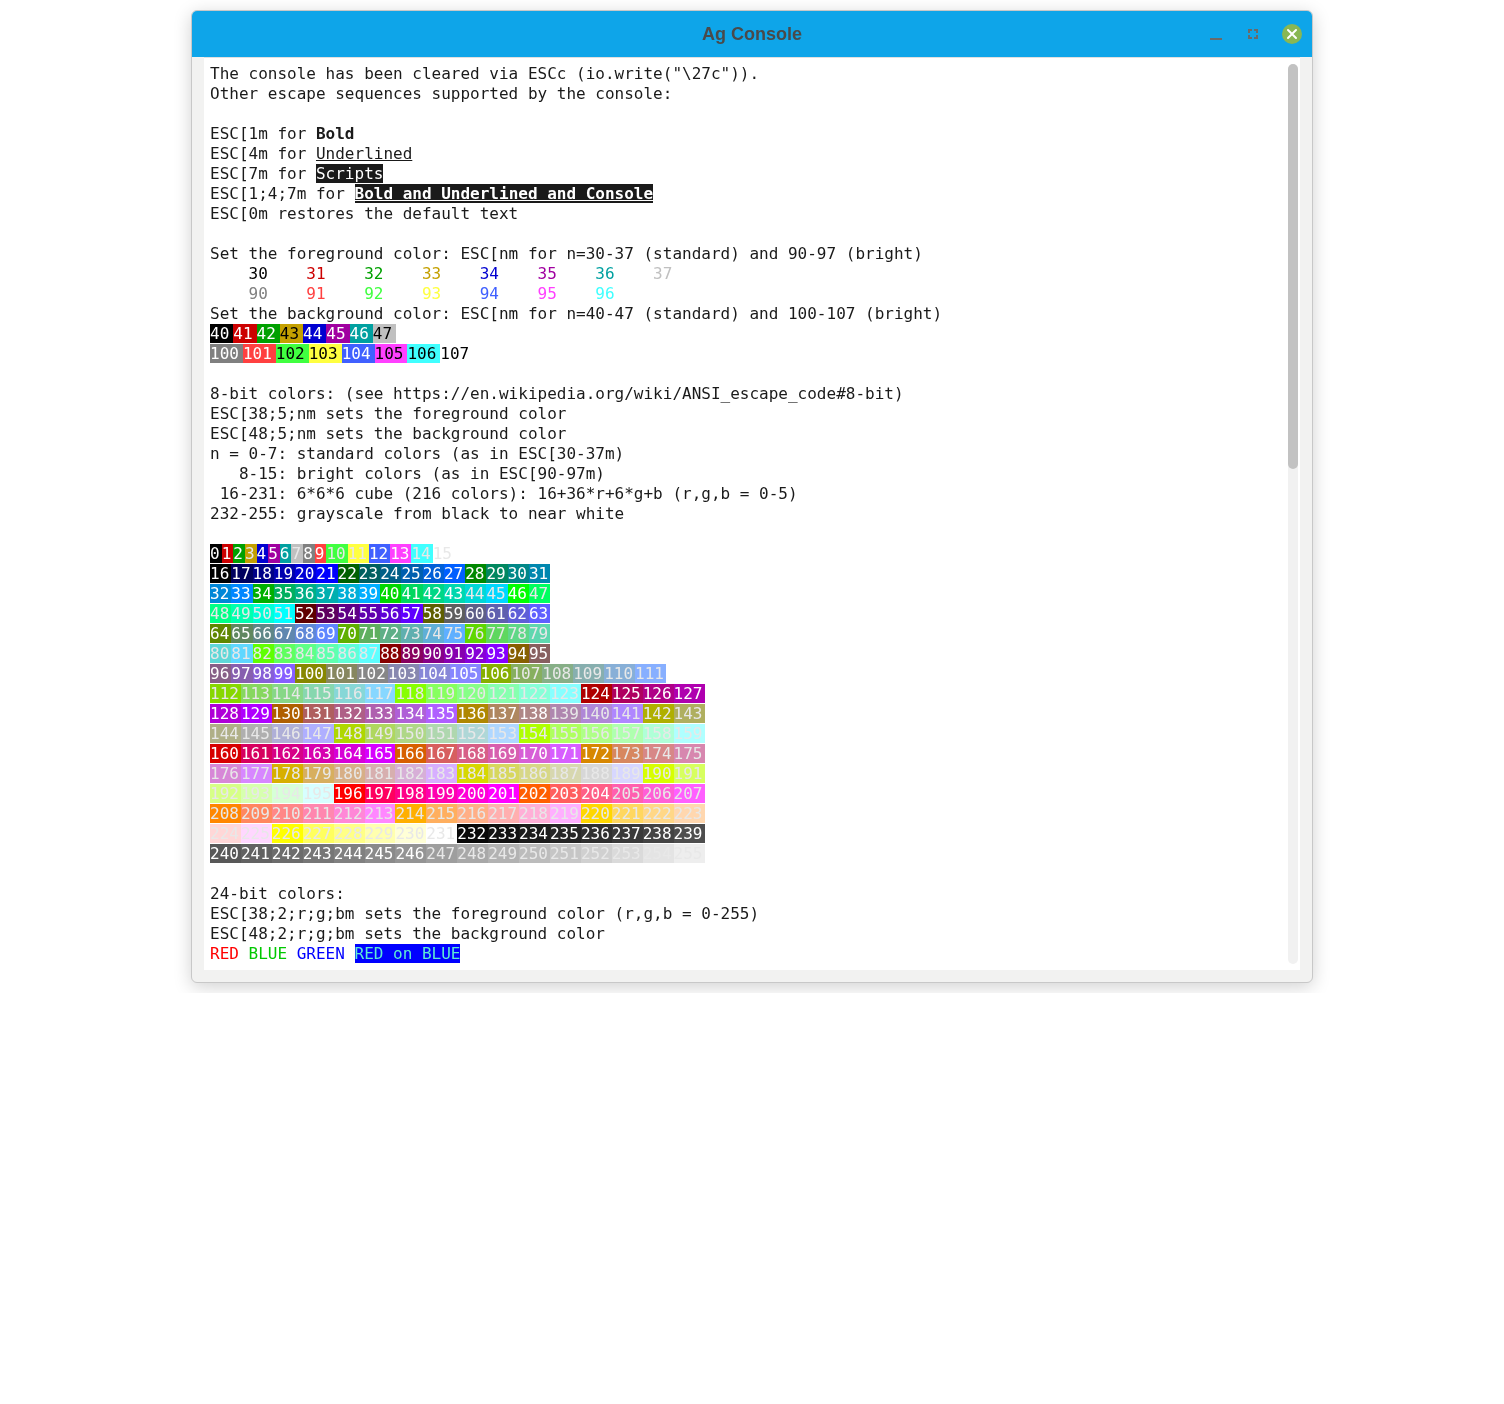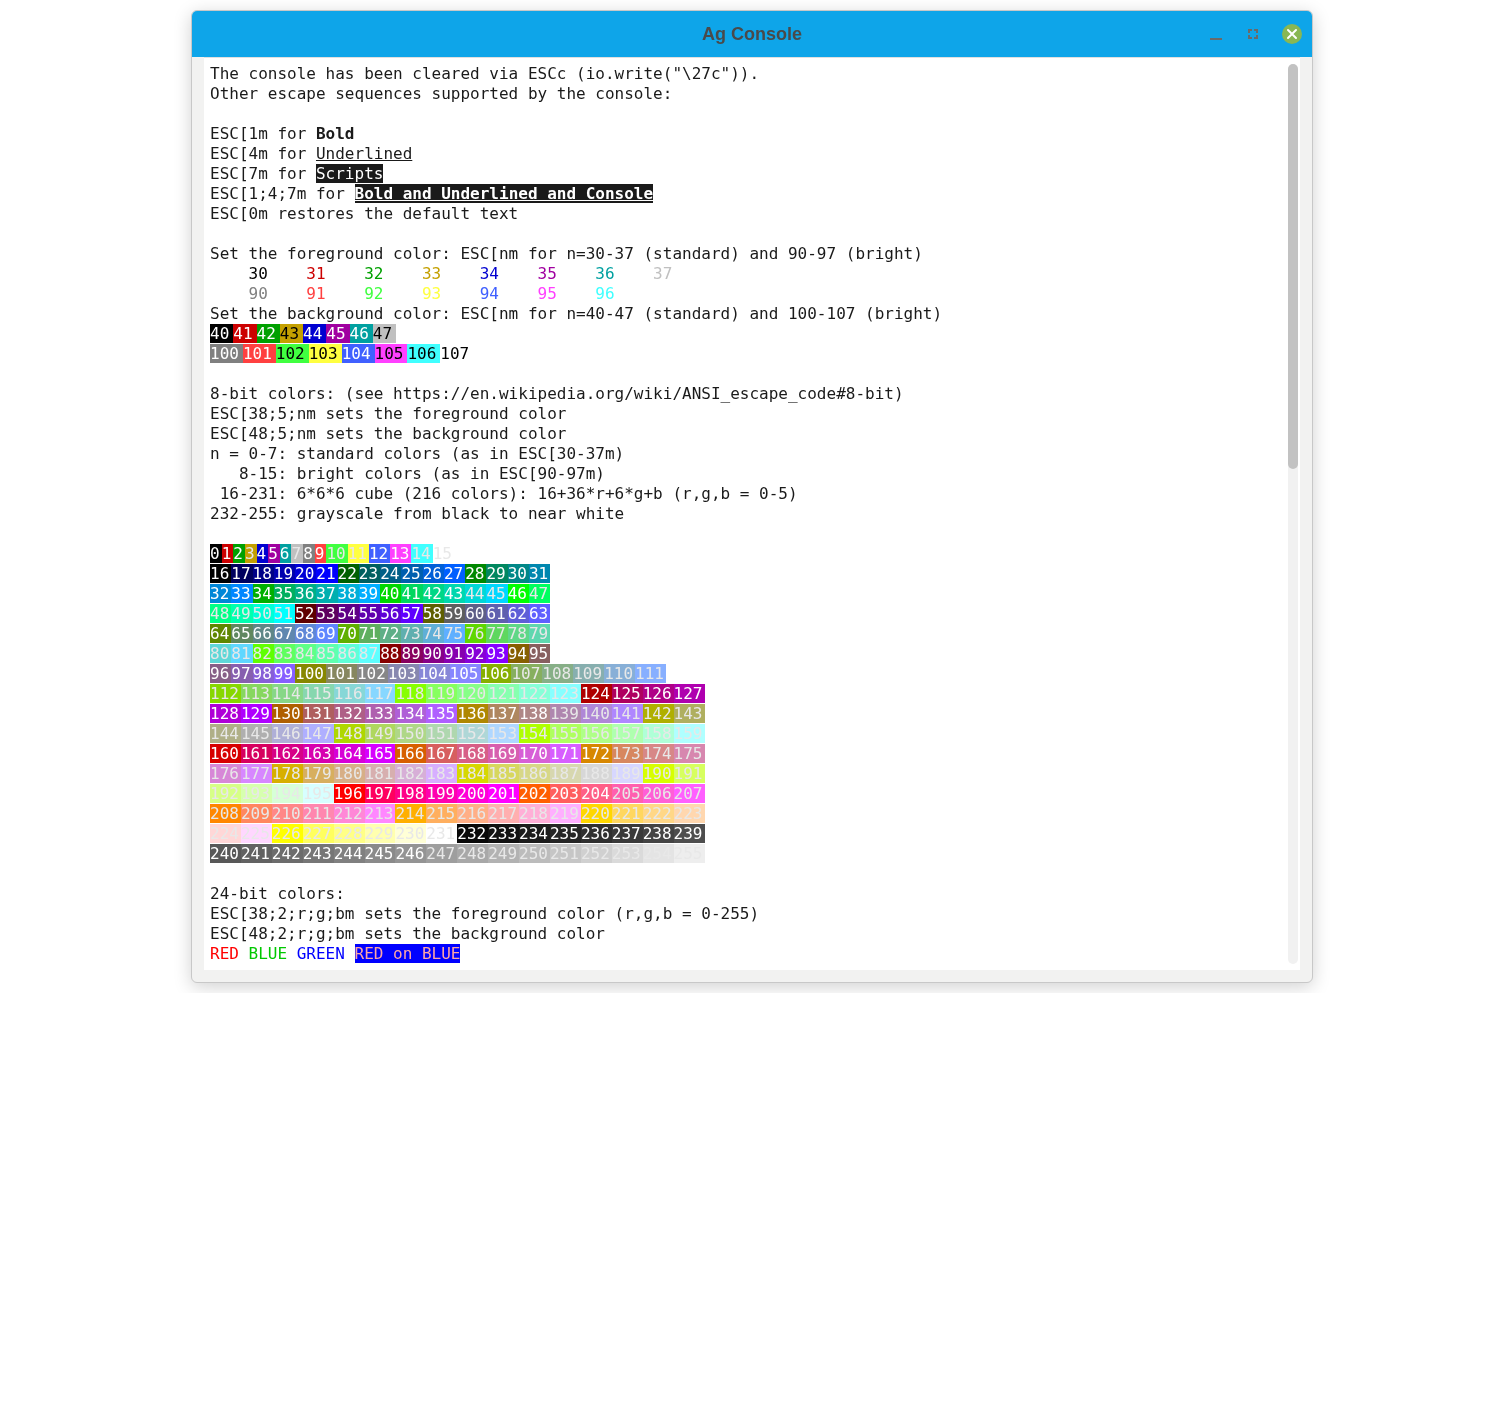--- a/index.html
+++ b/index.html
@@ -172,17 +172,17 @@
 <span class="cube" style="background:#d70000;color:#ffffff">160</span><span class="cube" style="background:#d7005f;color:#ffffff">161</span><span class="cube" style="background:#d70087;color:#ffffff">162</span><span class="cube" style="background:#d700af;color:#ffffff">163</span><span class="cube" style="background:#d700d7;color:#ffffff">164</span><span class="cube" style="background:#d700ff;color:#ffffff">165</span><span class="cube" style="background:#d75f00;color:#ffffff">166</span><span class="cube" style="background:#d75f5f;color:#ffffff">167</span><span class="cube" style="background:#d75f87;color:#ffffff">168</span><span class="cube" style="background:#d75faf;color:#ffffff">169</span><span class="cube" style="background:#d75fd7;color:#ffffff">170</span><span class="cube" style="background:#d75fff;color:#ffffff">171</span><span class="cube" style="background:#d78700;color:#ffffff">172</span><span class="cube" style="background:#d7875f;color:#e8e8e8">173</span><span class="cube" style="background:#d78787;color:#e8e8e8">174</span><span class="cube" style="background:#d787af;color:#e8e8e8">175</span>
 <span class="cube" style="background:#d787d7;color:#e8e8e8">176</span><span class="cube" style="background:#d787ff;color:#e8e8e8">177</span><span class="cube" style="background:#d7af00;color:#e8e8e8">178</span><span class="cube" style="background:#d7af5f;color:#e8e8e8">179</span><span class="cube" style="background:#d7af87;color:#e8e8e8">180</span><span class="cube" style="background:#d7afaf;color:#e8e8e8">181</span><span class="cube" style="background:#d7afd7;color:#e8e8e8">182</span><span class="cube" style="background:#d7afff;color:#e8e8e8">183</span><span class="cube" style="background:#d7d700;color:#e8e8e8">184</span><span class="cube" style="background:#d7d75f;color:#e8e8e8">185</span><span class="cube" style="background:#d7d787;color:#e8e8e8">186</span><span class="cube" style="background:#d7d7af;color:#e8e8e8">187</span><span class="cube" style="background:#d7d7d7;color:#e8e8e8">188</span><span class="cube" style="background:#d7d7ff;color:#e8e8e8">189</span><span class="cube" style="background:#d7ff00;color:#e8e8e8">190</span><span class="cube" style="background:#d7ff5f;color:#e8e8e8">191</span>
 <span class="cube" style="background:#d7ff87;color:#e8e8e8">192</span><span class="cube" style="background:#d7ffaf;color:#e8e8e8">193</span><span class="cube" style="background:#d7ffd7;color:#e8e8e8">194</span><span class="cube" style="background:#d7ffff;color:#e8e8e8">195</span><span class="cube" style="background:#ff0000;color:#ffffff">196</span><span class="cube" style="background:#ff005f;color:#ffffff">197</span><span class="cube" style="background:#ff0087;color:#ffffff">198</span><span class="cube" style="background:#ff00af;color:#ffffff">199</span><span class="cube" style="background:#ff00d7;color:#ffffff">200</span><span class="cube" style="background:#ff00ff;color:#ffffff">201</span><span class="cube" style="background:#ff5f00;color:#ffffff">202</span><span class="cube" style="background:#ff5f5f;color:#ffffff">203</span><span class="cube" style="background:#ff5f87;color:#ffffff">204</span><span class="cube" style="background:#ff5faf;color:#e8e8e8">205</span><span class="cube" style="background:#ff5fd7;color:#e8e8e8">206</span><span class="cube" style="background:#ff5fff;color:#e8e8e8">207</span>
 <span class="cube" style="background:#ff8700;color:#e8e8e8">208</span><span class="cube" style="background:#ff875f;color:#e8e8e8">209</span><span class="cube" style="background:#ff8787;color:#e8e8e8">210</span><span class="cube" style="background:#ff87af;color:#e8e8e8">211</span><span class="cube" style="background:#ff87d7;color:#e8e8e8">212</span><span class="cube" style="background:#ff87ff;color:#e8e8e8">213</span><span class="cube" style="background:#ffaf00;color:#e8e8e8">214</span><span class="cube" style="background:#ffaf5f;color:#e8e8e8">215</span><span class="cube" style="background:#ffaf87;color:#e8e8e8">216</span><span class="cube" style="background:#ffafaf;color:#e8e8e8">217</span><span class="cube" style="background:#ffafd7;color:#e8e8e8">218</span><span class="cube" style="background:#ffafff;color:#e8e8e8">219</span><span class="cube" style="background:#ffd700;color:#e8e8e8">220</span><span class="cube" style="background:#ffd75f;color:#e8e8e8">221</span><span class="cube" style="background:#ffd787;color:#e8e8e8">222</span><span class="cube" style="background:#ffd7af;color:#e8e8e8">223</span>
 <span class="cube" style="background:#ffd7d7;color:#e8e8e8">224</span><span class="cube" style="background:#ffd7ff;color:#e8e8e8">225</span><span class="cube" style="background:#ffff00;color:#e8e8e8">226</span><span class="cube" style="background:#ffff5f;color:#e8e8e8">227</span><span class="cube" style="background:#ffff87;color:#e8e8e8">228</span><span class="cube" style="background:#ffffaf;color:#e8e8e8">229</span><span class="cube" style="background:#ffffd7;color:#e8e8e8">230</span><span class="cube" style="background:#ffffff;color:#e8e8e8">231</span><span class="cube" style="background:#080808;color:#ffffff">232</span><span class="cube" style="background:#121212;color:#ffffff">233</span><span class="cube" style="background:#1c1c1c;color:#ffffff">234</span><span class="cube" style="background:#262626;color:#ffffff">235</span><span class="cube" style="background:#303030;color:#ffffff">236</span><span class="cube" style="background:#3a3a3a;color:#ffffff">237</span><span class="cube" style="background:#444444;color:#ffffff">238</span><span class="cube" style="background:#4e4e4e;color:#ffffff">239</span>
 <span class="cube" style="background:#585858;color:#ffffff">240</span><span class="cube" style="background:#626262;color:#ffffff">241</span><span class="cube" style="background:#6c6c6c;color:#ffffff">242</span><span class="cube" style="background:#767676;color:#ffffff">243</span><span class="cube" style="background:#808080;color:#ffffff">244</span><span class="cube" style="background:#8a8a8a;color:#ffffff">245</span><span class="cube" style="background:#949494;color:#ffffff">246</span><span class="cube" style="background:#9e9e9e;color:#e8e8e8">247</span><span class="cube" style="background:#a8a8a8;color:#e8e8e8">248</span><span class="cube" style="background:#b2b2b2;color:#e8e8e8">249</span><span class="cube" style="background:#bcbcbc;color:#e8e8e8">250</span><span class="cube" style="background:#c6c6c6;color:#e8e8e8">251</span><span class="cube" style="background:#d0d0d0;color:#e8e8e8">252</span><span class="cube" style="background:#dadada;color:#e8e8e8">253</span><span class="cube" style="background:#e4e4e4;color:#e8e8e8">254</span><span class="cube" style="background:#eeeeee;color:#e8e8e8">255</span>
 
 24-bit colors:
 ESC[38;2;r;g;bm sets the foreground color (r,g,b = 0-255)
 ESC[48;2;r;g;bm sets the background color
-<span style="color:#ff0000">RED </span><span style="color:#00c800">BLUE </span><span style="color:#0000ff">GREEN </span><span style="color:#fca5a5;background:#0000ff">RED on BLUE</span>
+<span style="color:#ff0000">RED </span><span style="color:#00c800">BLUE </span><span style="color:#0000ff">GREEN </span><span style="color:#5eead4;background:#0000ff">RED on BLUE</span>
 <span class="cursor"></span></div>
   </div>
 
 </div>
 
 </body></html>

